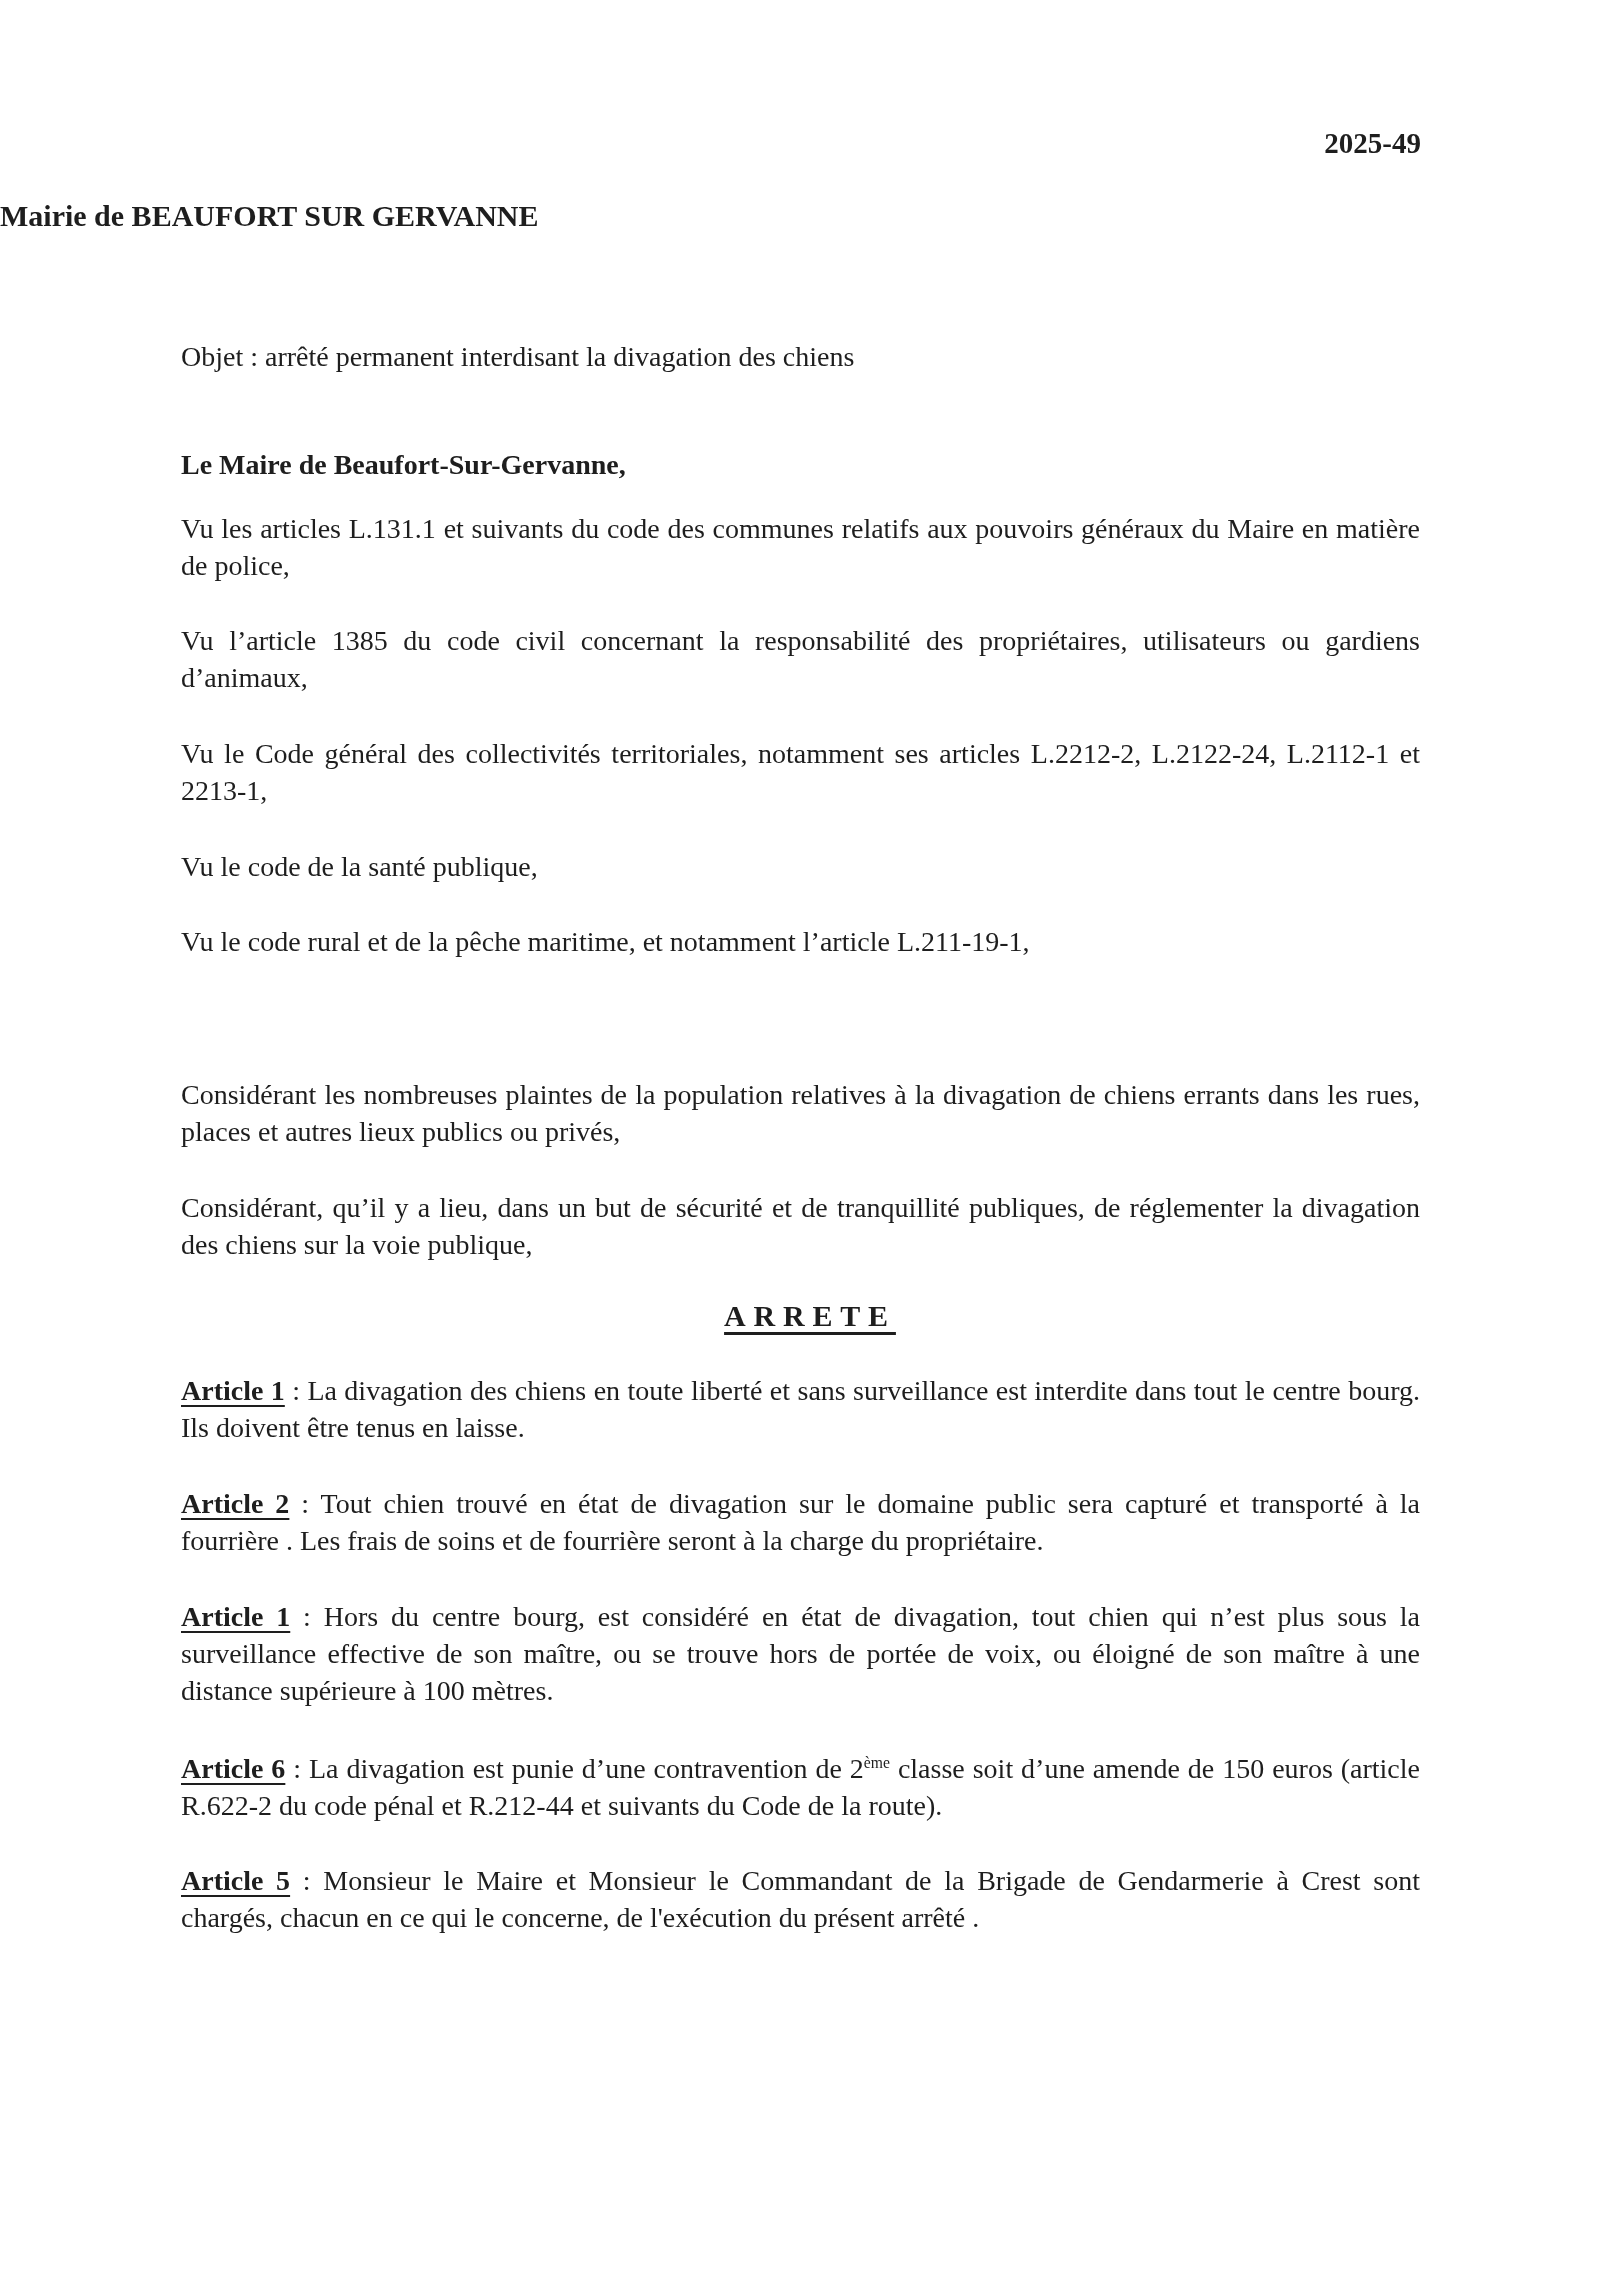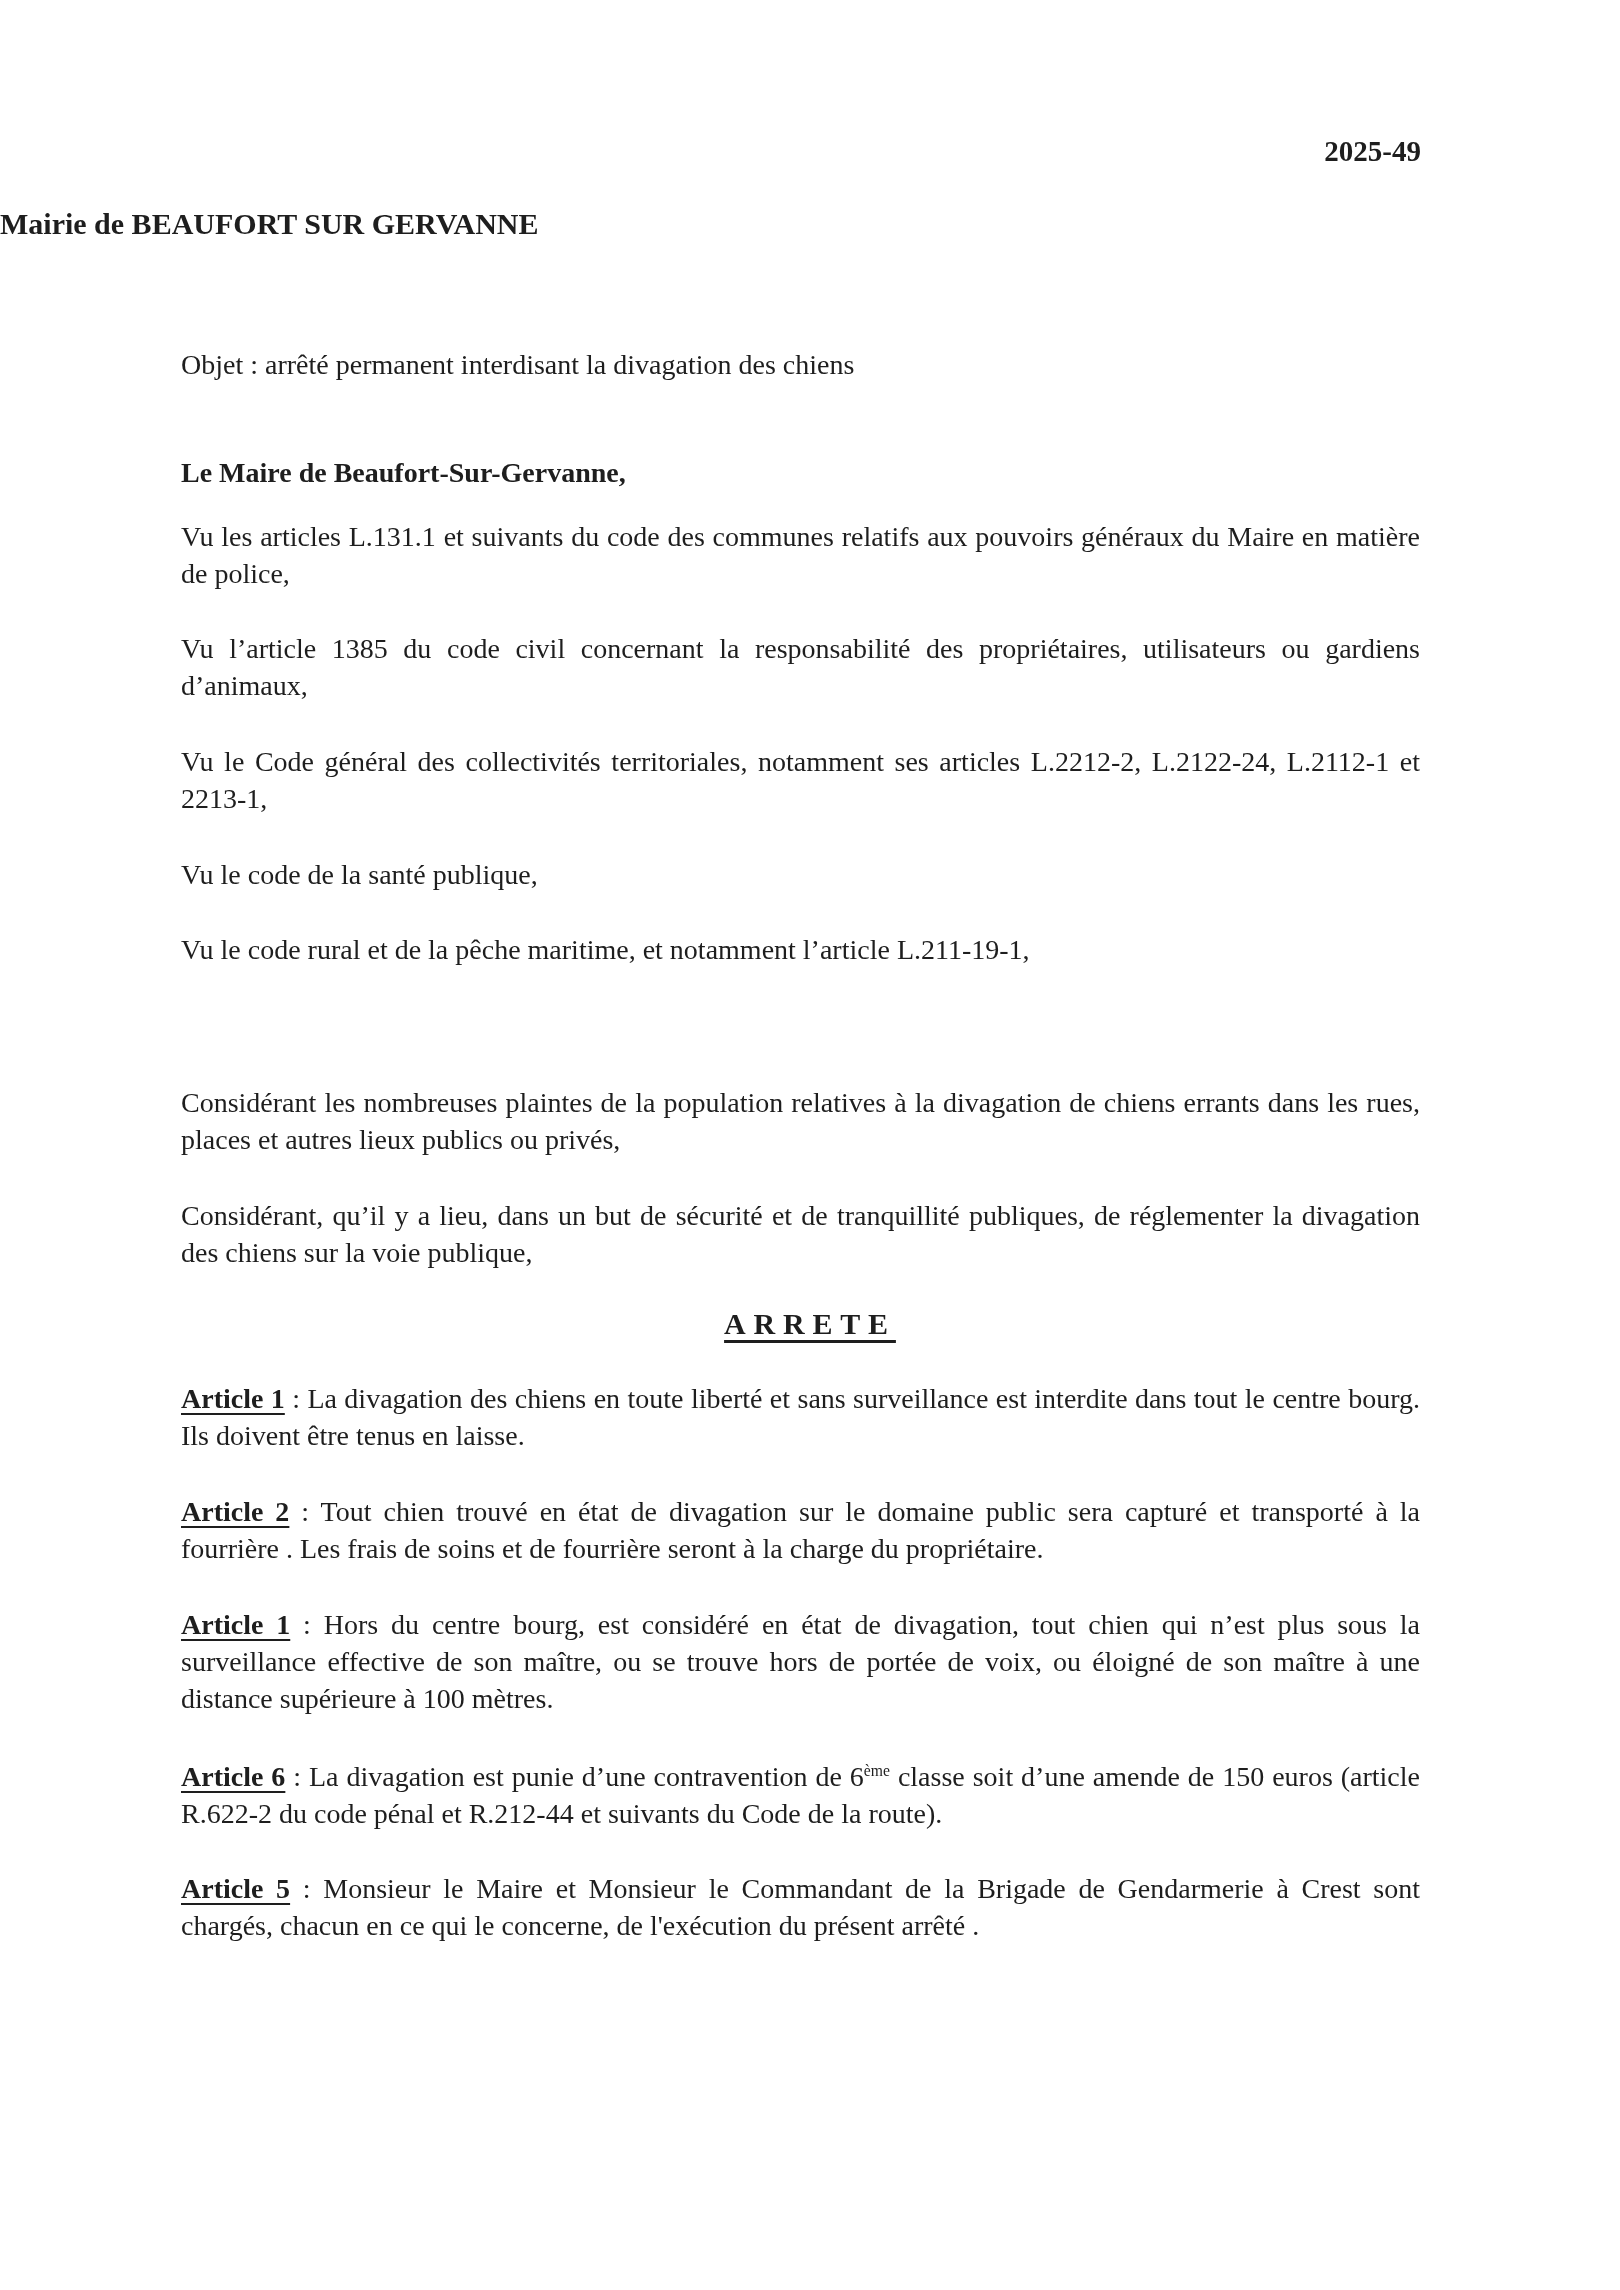--- a/index.html
+++ b/index.html
@@ -1,21 +1,21 @@
 <!DOCTYPE html>
 <html><head>
 <meta charset="utf-8">
 <style>
   html, body { margin: 0; padding: 0; background: #ffffff; }
   body {
     width: 1620px; height: 2291px; position: relative; overflow: hidden;
     font-family: "Liberation Serif", "DejaVu Serif", serif;
     color: #1e1e1e;
   }
-  .page { position: absolute; left: 0; top: 8px; width: 1620px; height: 1781px; }
+  .page { position: absolute; left: 0; top: 0; width: 1620px; height: 1781px; }
   .ref {
     position: absolute; top: 127px; left: 1284px; width: 137px; text-align: right;
     font-weight: bold; font-size: 29px;
   }
   .header {
     position: absolute; top: 196px; left: 0; width: 1620px; text-align: left;
     font-weight: bold; font-size: 30px; line-height: 39px;
   }
   .p { position: absolute; left: 181px; width: 1239px; font-size: 28px; line-height: 37px; text-align: justify; margin: 0; }
   .bold { font-weight: bold; }
@@ -60,21 +60,21 @@
 
   <p class="p" style="top:1485px;">
     <span class="art-label">Article 2</span><span> : Tout chien trouvé en état de divagation sur le domaine public sera capturé et transporté à la fourrière . Les frais de soins et de fourrière seront à la charge du propriétaire.</span>
   </p>
 
   <p class="p" style="top:1598px;">
     <span class="art-label">Article 1</span><span> : Hors du centre bourg, est considéré en état de divagation, tout chien qui n’est plus sous la surveillance effective de son maître, ou se trouve hors de portée de voix, ou éloigné de son maître à une distance supérieure à 100 mètres.</span>
   </p>
 
   <p class="p" style="top:1750px;">
-    <span class="art-label">Article 6</span><span> : La divagation est punie d’une contravention de 6</span><sup>ème</sup><span> classe soit d’une amende de 150 euros (article R.622-2 du code pénal et R.212-44 et suivants du Code de la route).</span>
+    <span class="art-label">Article 6</span><span> : La divagation est punie d’une contravention de 2</span><sup>ème</sup><span> classe soit d’une amende de 150 euros (article R.622-2 du code pénal et R.212-44 et suivants du Code de la route).</span>
   </p>
 
   <p class="p" style="top:1862px;">
     <span class="art-label">Article 5</span><span> : Monsieur le Maire et Monsieur le Commandant de la Brigade de Gendarmerie à Crest sont chargés, chacun en ce qui le concerne, de l'exécution du présent arrêté .</span>
   </p>
 
 </div>
 
 
 </body></html>

